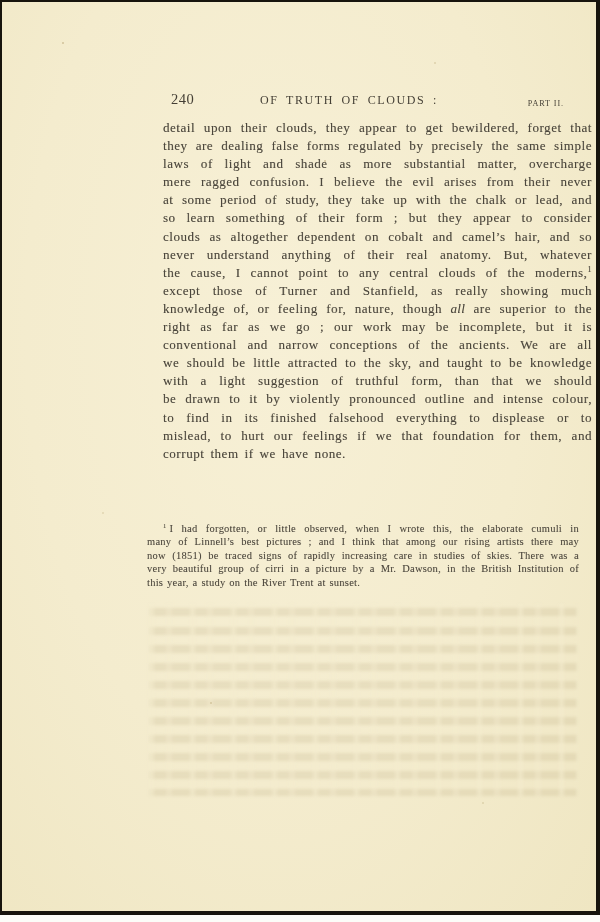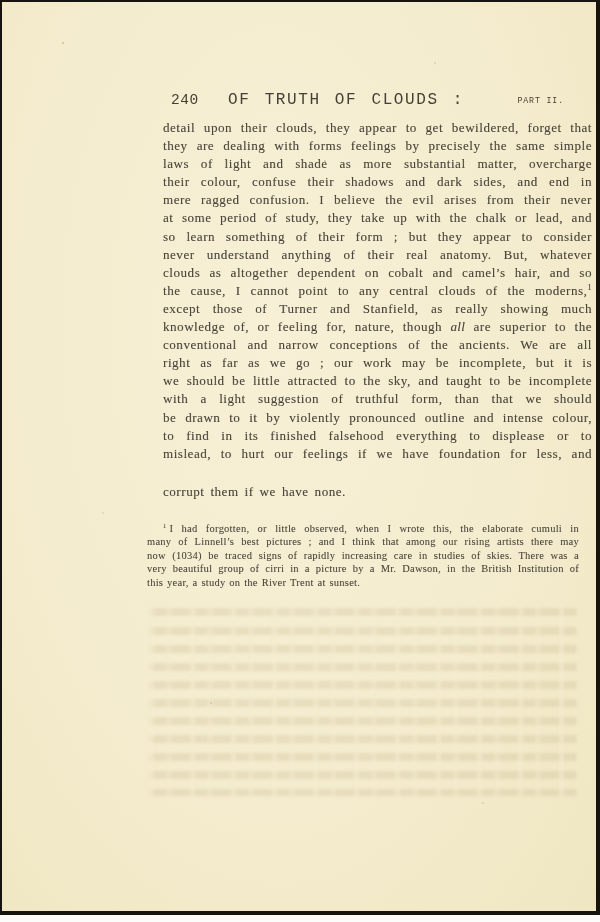--- a/index.html
+++ b/index.html
@@ -16,46 +16,45 @@
     box-sizing: border-box;
     background:
       radial-gradient(ellipse at 46% 36%, #f7f0d6 0%, #f4ecce 55%, #efe6c2 100%);
     border: 2px solid #17140d;
     border-right-width: 4px;
     border-bottom-width: 4px;
     color: #4b463c;
   }
   .pg-header {
     position: absolute; left: 147px; top: 89px; width: 429px;
-    display: flex; align-items: center;
+    display: flex; align-items: flex-end;
     color: #443f35;
-    font-family: Liberation Mono, monospace;
   }
   .pg-num {
     font-size: 14.5px; letter-spacing: 0.5px; margin-left: 22px;
   }
   .run-title {
     flex: 1; text-align: center;
-    font-size: 16px; letter-spacing: 1.6px; word-spacing: 3px;
+    font-size: 12px; letter-spacing: 1.6px; word-spacing: 3px;
   }
   .part-label {
     font-size: 8.2px; letter-spacing: 0.9px; margin-right: 14px; padding-left: 24px;
   }
   .body-text {
     position: absolute; left: 161px; top: 117px; width: 429px;
     font-size: 13px; line-height: 18.1px;
     letter-spacing: 0.55px; word-spacing: 2.2px;
     text-shadow: 0.3px 0.3px 0.4px rgba(75,70,60,0.32);
   }
   .bline {
     white-space: nowrap;
     text-align: justify;
     text-align-last: justify;
   }
-  .bline.last { text-align-last: left; margin-top: 20px; }
+  .bline.last { text-align-last: left; }
   .body-text sup, .footnote sup {
     font-size: 0.62em; vertical-align: super; line-height: 0;
   }
   .footnote {
     position: absolute; left: 145px; top: 520px; width: 432px;
     font-size: 10.4px; line-height: 13.4px;
     letter-spacing: 0.3px; word-spacing: 1px;
     text-shadow: 0.3px 0.3px 0.3px rgba(75,70,60,0.28);
   }
   .fline {
@@ -92,45 +91,44 @@
 <div class="scan">
 
   <div class="pg-header">
     <span class="pg-num">240</span>
     <span class="run-title">OF TRUTH OF CLOUDS :</span>
     <span class="part-label">PART II.</span>
   </div>
 
   <div class="body-text">
     <div class="bline">detail upon their clouds, they appear to get bewildered, forget that</div>
-    <div class="bline">they are dealing with forms feelings by precisely the same simple</div>
+    <div class="bline">they are dealing false forms regulated by precisely the same simple</div>
     <div class="bline">laws of light and shade as more substantial matter, overcharge</div>
-    <div class="bline">their colour, confuse their shadows and dark sides, and end in</div>
     <div class="bline">mere ragged confusion.  I believe the evil arises from their never</div>
     <div class="bline">at some period of study, they take up with the chalk or lead, and</div>
     <div class="bline">so learn something of their form ; but they appear to consider</div>
+    <div class="bline">clouds as altogether dependent on cobalt and camel’s hair, and so</div>
     <div class="bline">never understand anything of their real anatomy.  But, whatever</div>
-    <div class="bline">clouds as altogether dependent on cobalt and camel’s hair, and so</div>
     <div class="bline"><span>the cause, I cannot point to any central clouds of the moderns,</span><sup>1</sup></div>
     <div class="bline">except those of Turner and Stanfield, as really showing much</div>
     <div class="bline"><span>knowledge of, or feeling for, nature, though </span><i>all</i><span> are superior to the</span></div>
+    <div class="bline">right as far as we go ; our work may be incomplete, but it is</div>
     <div class="bline">conventional and narrow conceptions of the ancients.  We are all</div>
-    <div class="bline">right as far as we go ; our work may be incomplete, but it is</div>
-    <div class="bline">we should be little attracted to the sky, and taught to be incomplete</div>
+    <div class="bline">we should be little attracted to the sky, and taught to be knowledge</div>
     <div class="bline">with a light suggestion of truthful form, than that we should</div>
     <div class="bline">be drawn to it by violently pronounced outline and intense colour,</div>
     <div class="bline">to find in its finished falsehood everything to displease or to</div>
-    <div class="bline">mislead, to hurt our feelings if we have foundation for less, and</div>
+    <div class="bline">mislead, to hurt our feelings if we that foundation for them, and</div>
     <div class="bline last">corrupt them if we have none.</div>
   </div>
 
   <div class="footnote">
     <div class="fline first"><sup>1</sup><span>I had forgotten, or little observed, when I wrote this, the elaborate cumuli in</span></div>
     <div class="fline">many of Linnell’s best pictures ; and I think that among our rising artists there may</div>
-    <div class="fline">now (1034) be traced signs of rapidly increasing care in studies of skies.  There was a</div>
+    <div class="fline">now (1851) be traced signs of rapidly increasing care in studies of skies.  There was a</div>
     <div class="fline">very beautiful group of cirri in a picture by a Mr. Dawson, in the British Institution of</div>
     <div class="fline last">this year, a study on the River Trent at sunset.</div>
   </div>
 
   <div class="ghost"></div>
   <div class="speck"></div>
 
 </div>
 
 </body></html>

